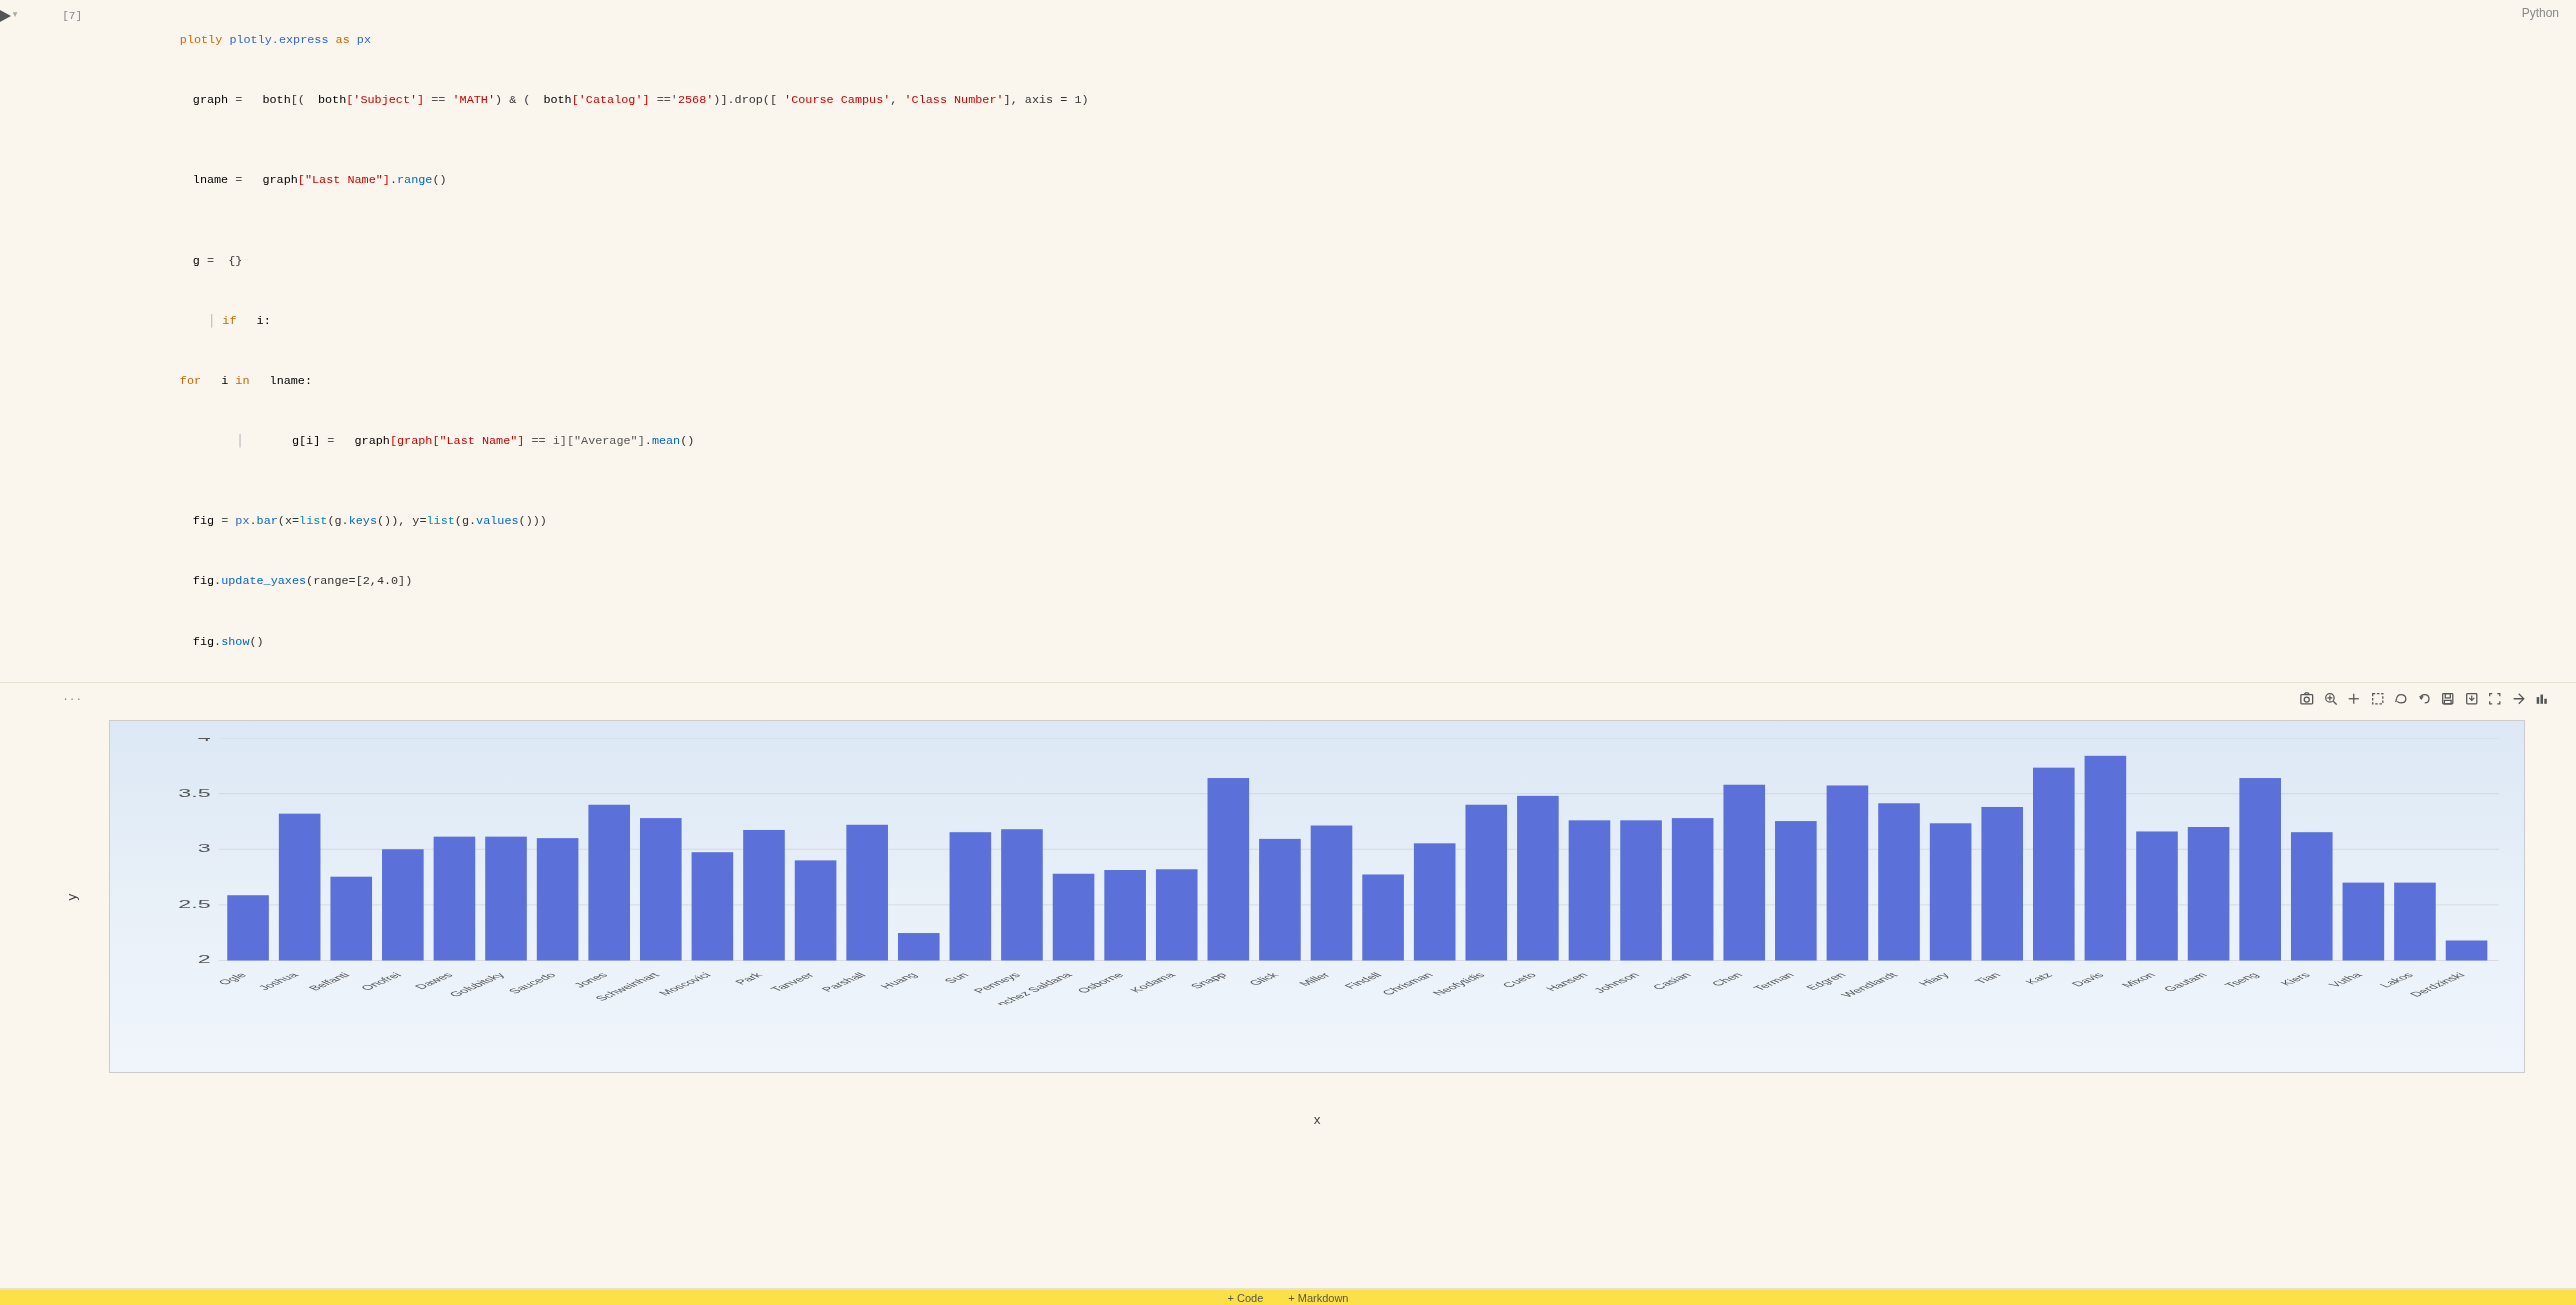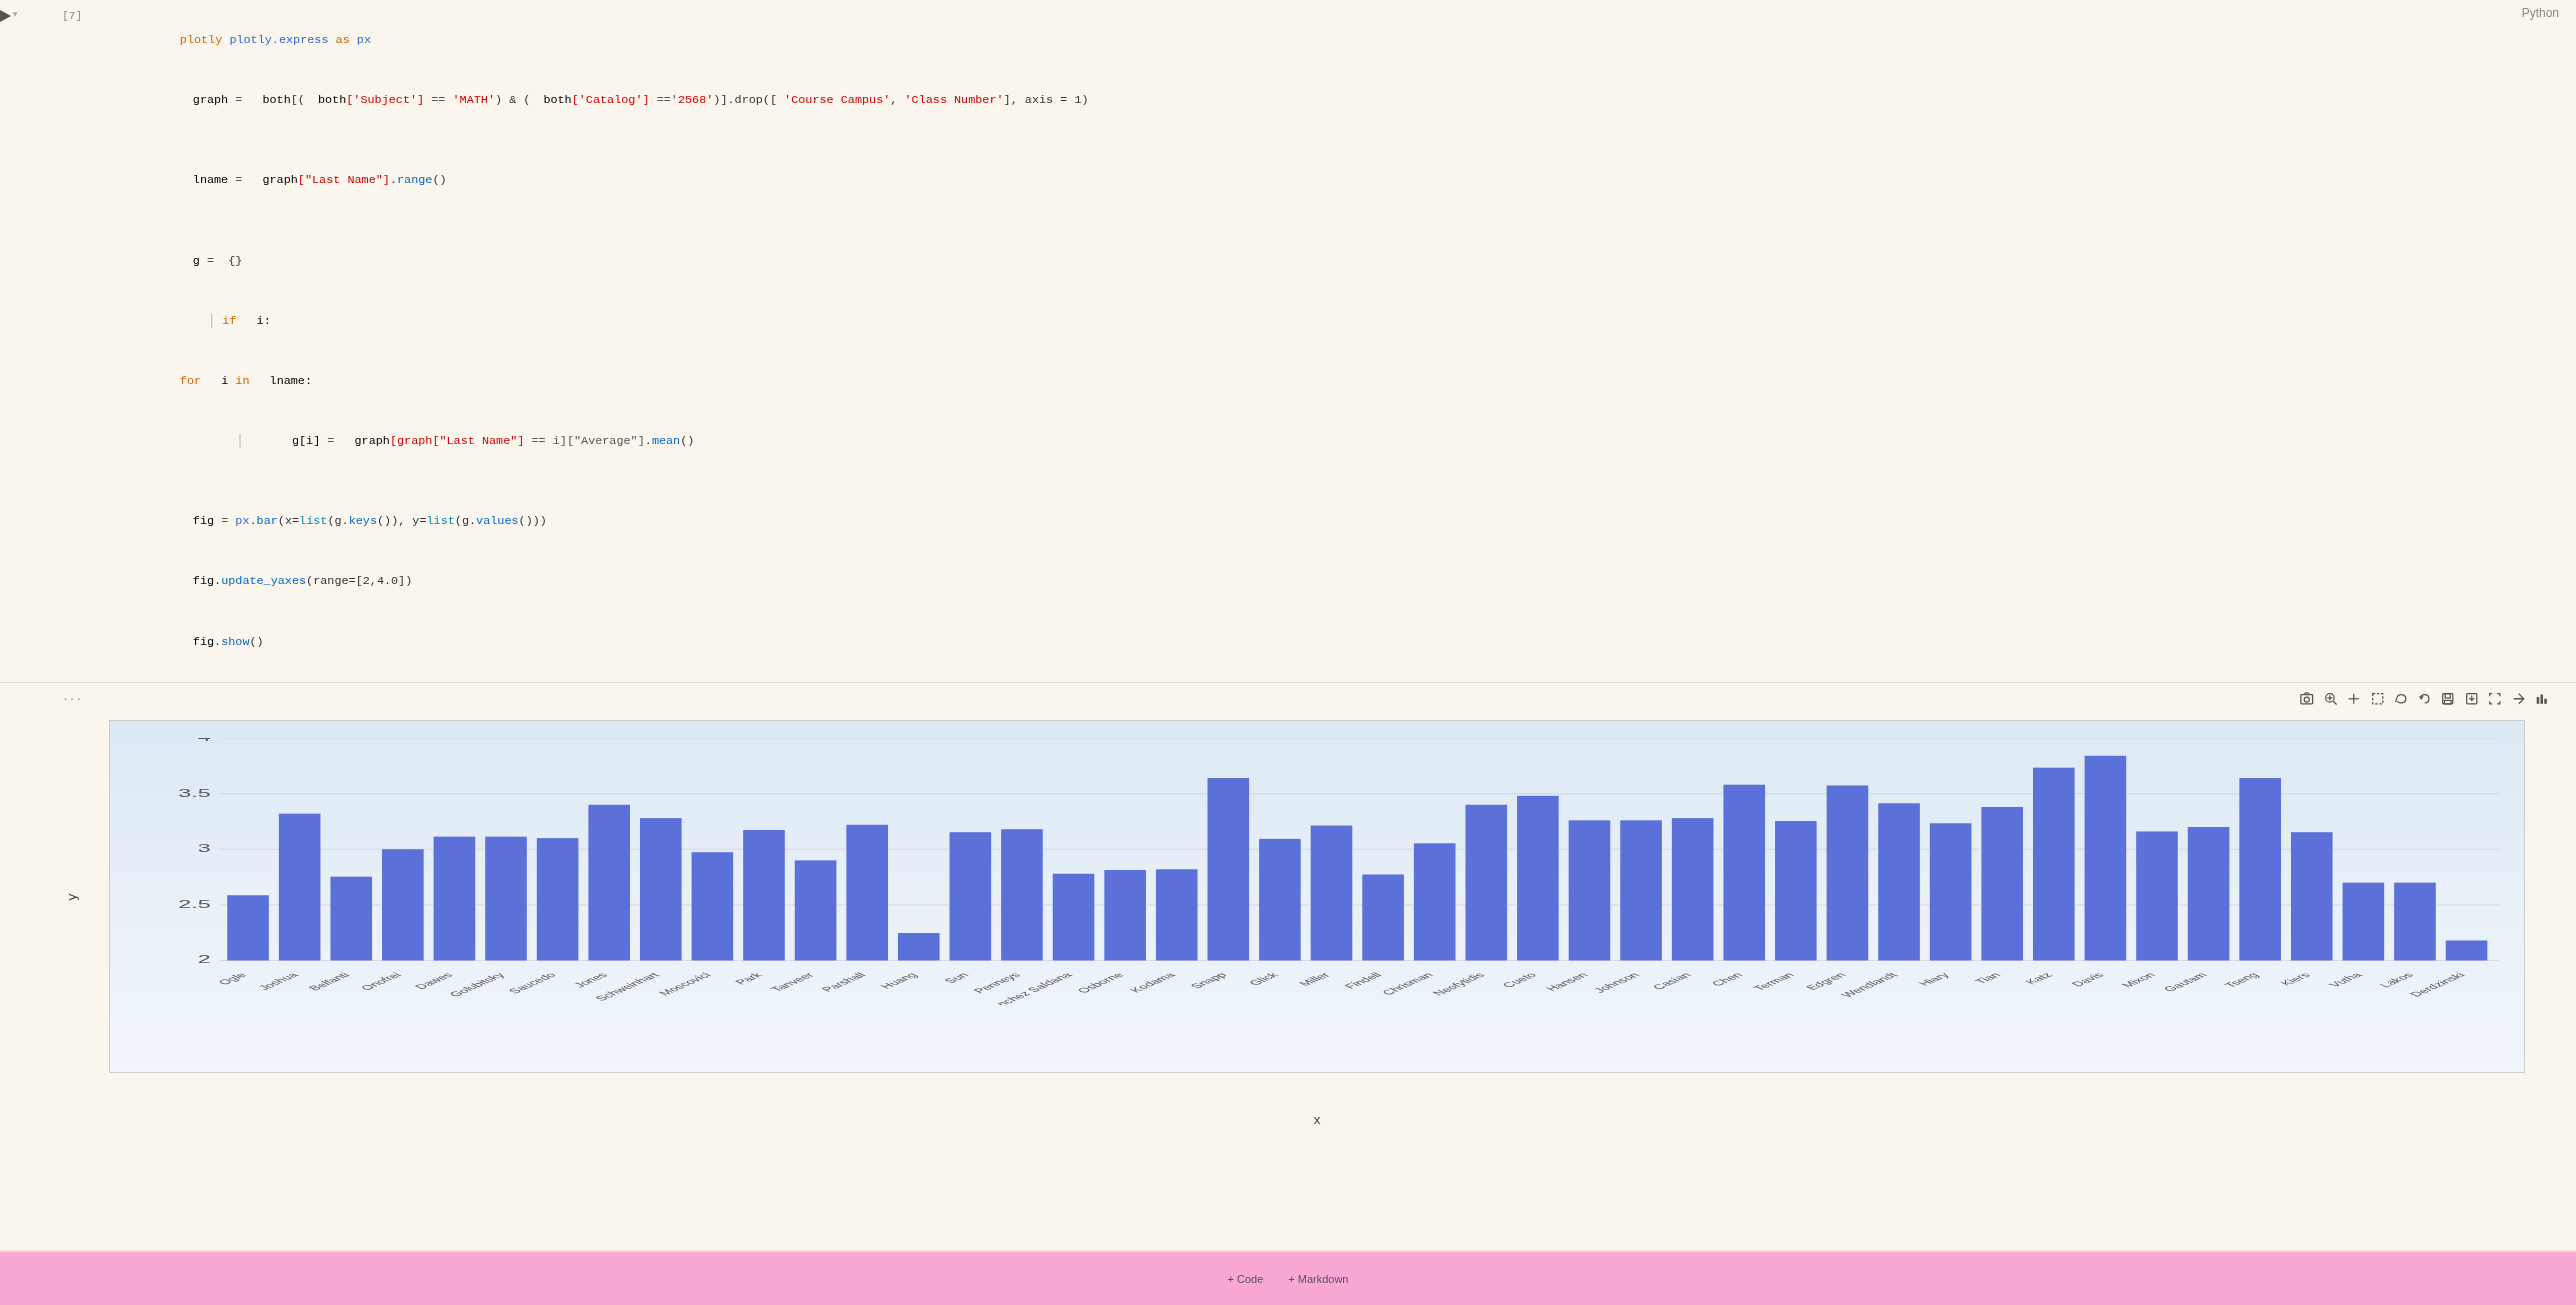--- a/index.html
+++ b/index.html
@@ -170,22 +170,22 @@
 
     .bars-svg {
       width: 100%;
       height: 100%;
     }
 
     .cell-toolbar-bottom {
       display: flex;
       justify-content: center;
       gap: 25px;
-      padding: 21px;
-      background: #f9a8d4;
+      padding: 2px;
+      background: #fde047;
       border-top: 0.8px solid #e8e0d0;
     }
 
     .bottom-btn {
       color: #555;
       font-size: 11px;
       cursor: pointer;
       font-family: Arial, sans-serif;
     }
 

